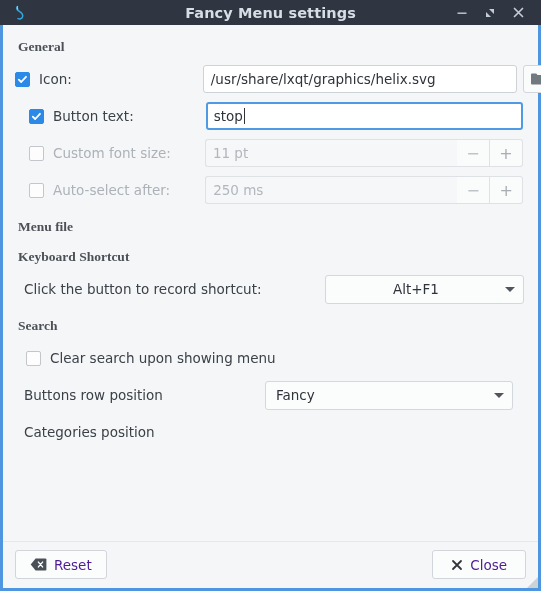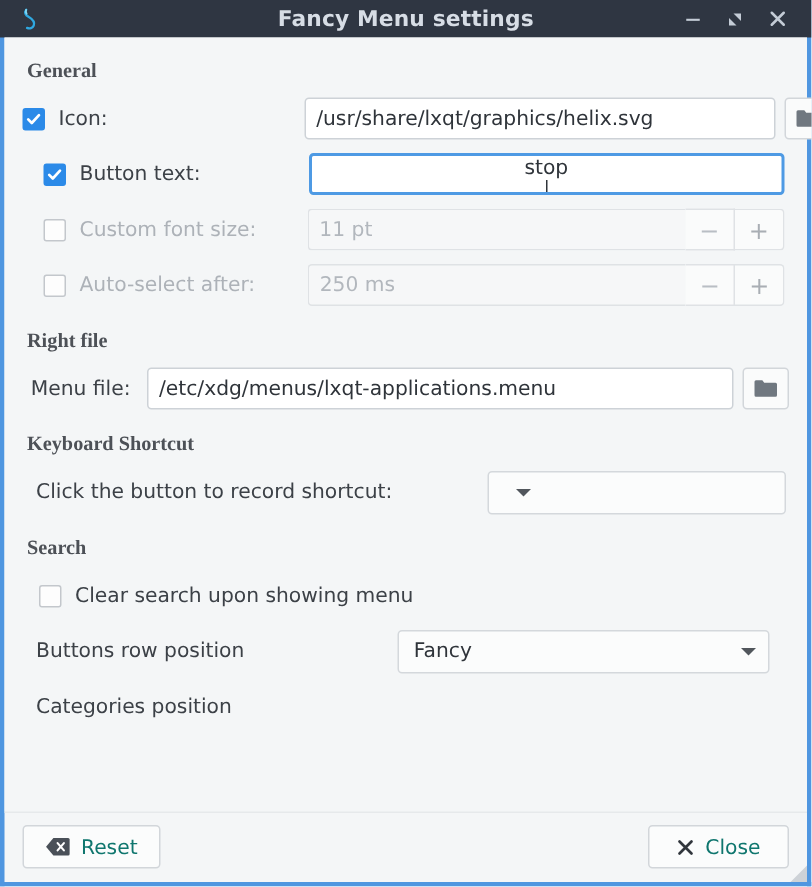--- a/index.html
+++ b/index.html
@@ -121,21 +121,20 @@
     align-items: center;
     padding: 0 7px;
     font-size: 13.5px;
     color: #2f343a;
     overflow: hidden;
     white-space: nowrap;
   }
   .field.focused {
     border: 2px solid #4e9ae4;
     padding: 0 6px;
-    flex-direction: column;
   }
   .field.disabled {
     background: #f6f7f8;
     border-color: #dfe2e5;
     color: #b2b7bd;
   }
   .caret {
     display: inline-block;
     width: 1px;
     height: 16px;
@@ -218,21 +217,21 @@
     box-sizing: border-box;
     background: #fbfcfc;
     border: 1px solid #d2d6da;
     border-radius: 3px;
     display: flex;
     align-items: center;
     justify-content: center;
     gap: 7px;
     padding: 0 14px;
     font-size: 13.5px;
-    color: #0f766e;
+    color: #4c1d95;
   }
   .sep-top {
     position: absolute;
     left: 0; right: 0; top: 0;
     height: 1px;
     background: #e6e9eb;
   }
   .corner-grip {
     position: absolute;
     right: 0; bottom: 0;
@@ -339,44 +338,31 @@
       <div style="width:35px;flex:0 0 auto"></div>
       <div class="spin-wrap" style="width:318px;flex:0 0 auto">
         <div class="field disabled spin-field">
           <span>250 ms</span>
         </div>
         <div class="spin-btn">−</div>
         <div class="spin-btn plus">+</div>
       </div>
     </div>
 
-    <div class="section-title" style="margin-top:14px">Right file</div>
-
-    <div class="row">
-      <div style="width:9px"></div>
-      <div class="lbl">Menu file:</div>
-      <div style="width:11px;flex:0 0 auto"></div>
-      <div class="field" style="width:391px;flex:0 0 auto">
-        <span>/etc/xdg/menus/lxqt-applications.menu</span>
-      </div>
-      <div style="width:6px;flex:0 0 auto"></div>
-      <div class="icon-btn">
-        <svg width="17" height="14" viewBox="0 0 17 14">
-          <path d="M1 2.5 a1 1 0 0 1 1-1 h4.2 l1.3 1.6 H15 a1 1 0 0 1 1 1 V11.5 a1 1 0 0 1-1 1 H2 a1 1 0 0 1-1-1 Z" fill="#707880"></path>
-        </svg>
-      </div>
-    </div>
+    <div class="section-title" style="margin-top:14px">Menu file</div>
+
 
     <div class="section-title" style="margin-top:14px">Keyboard Shortcut</div>
 
     <div class="row">
       <div style="width:9px"></div>
       <div class="lbl">Click the button to record shortcut:</div>
       <div style="width:63px;flex:0 0 auto"></div>
       <div class="combo center" style="width:199px;flex:0 0 auto">
+        <span class="val">Alt+F1</span>
         <span class="arrow"></span>
       </div>
     </div>
 
     <div class="section-title" style="margin-top:14px">Search</div>
 
     <div class="row">
       <div style="width:11px"></div>
       <div class="cb off"></div>
       <div class="cb-label-gap"></div>

